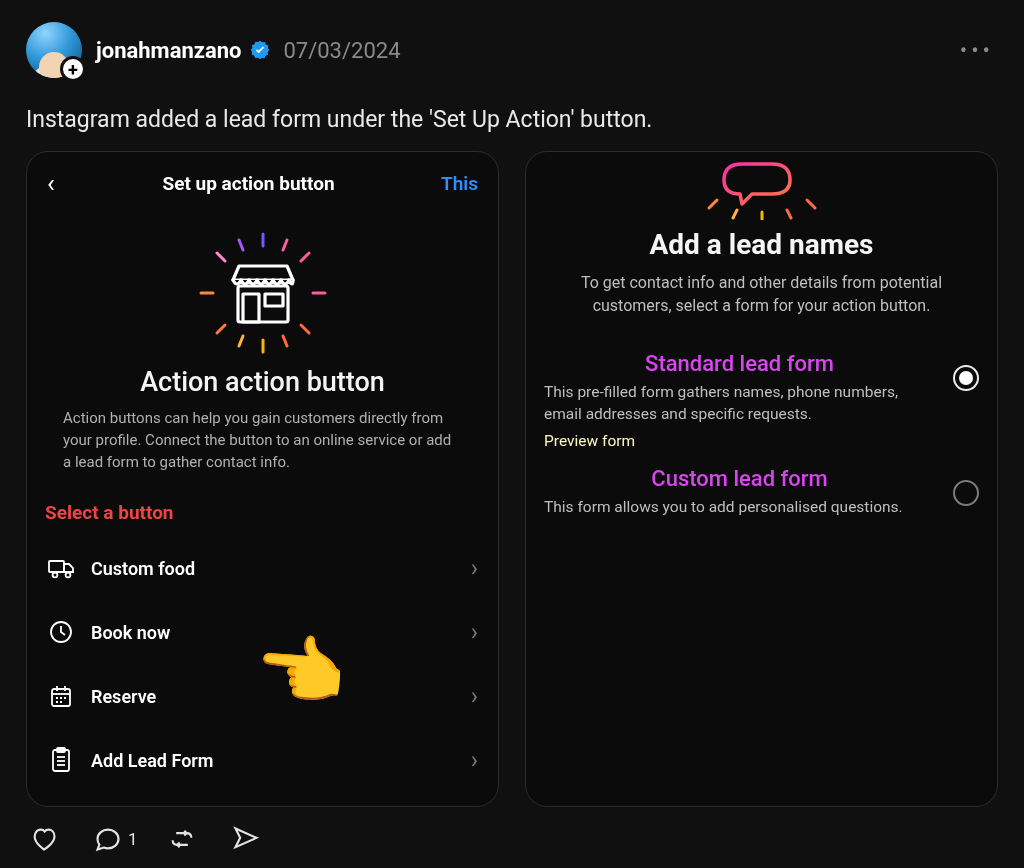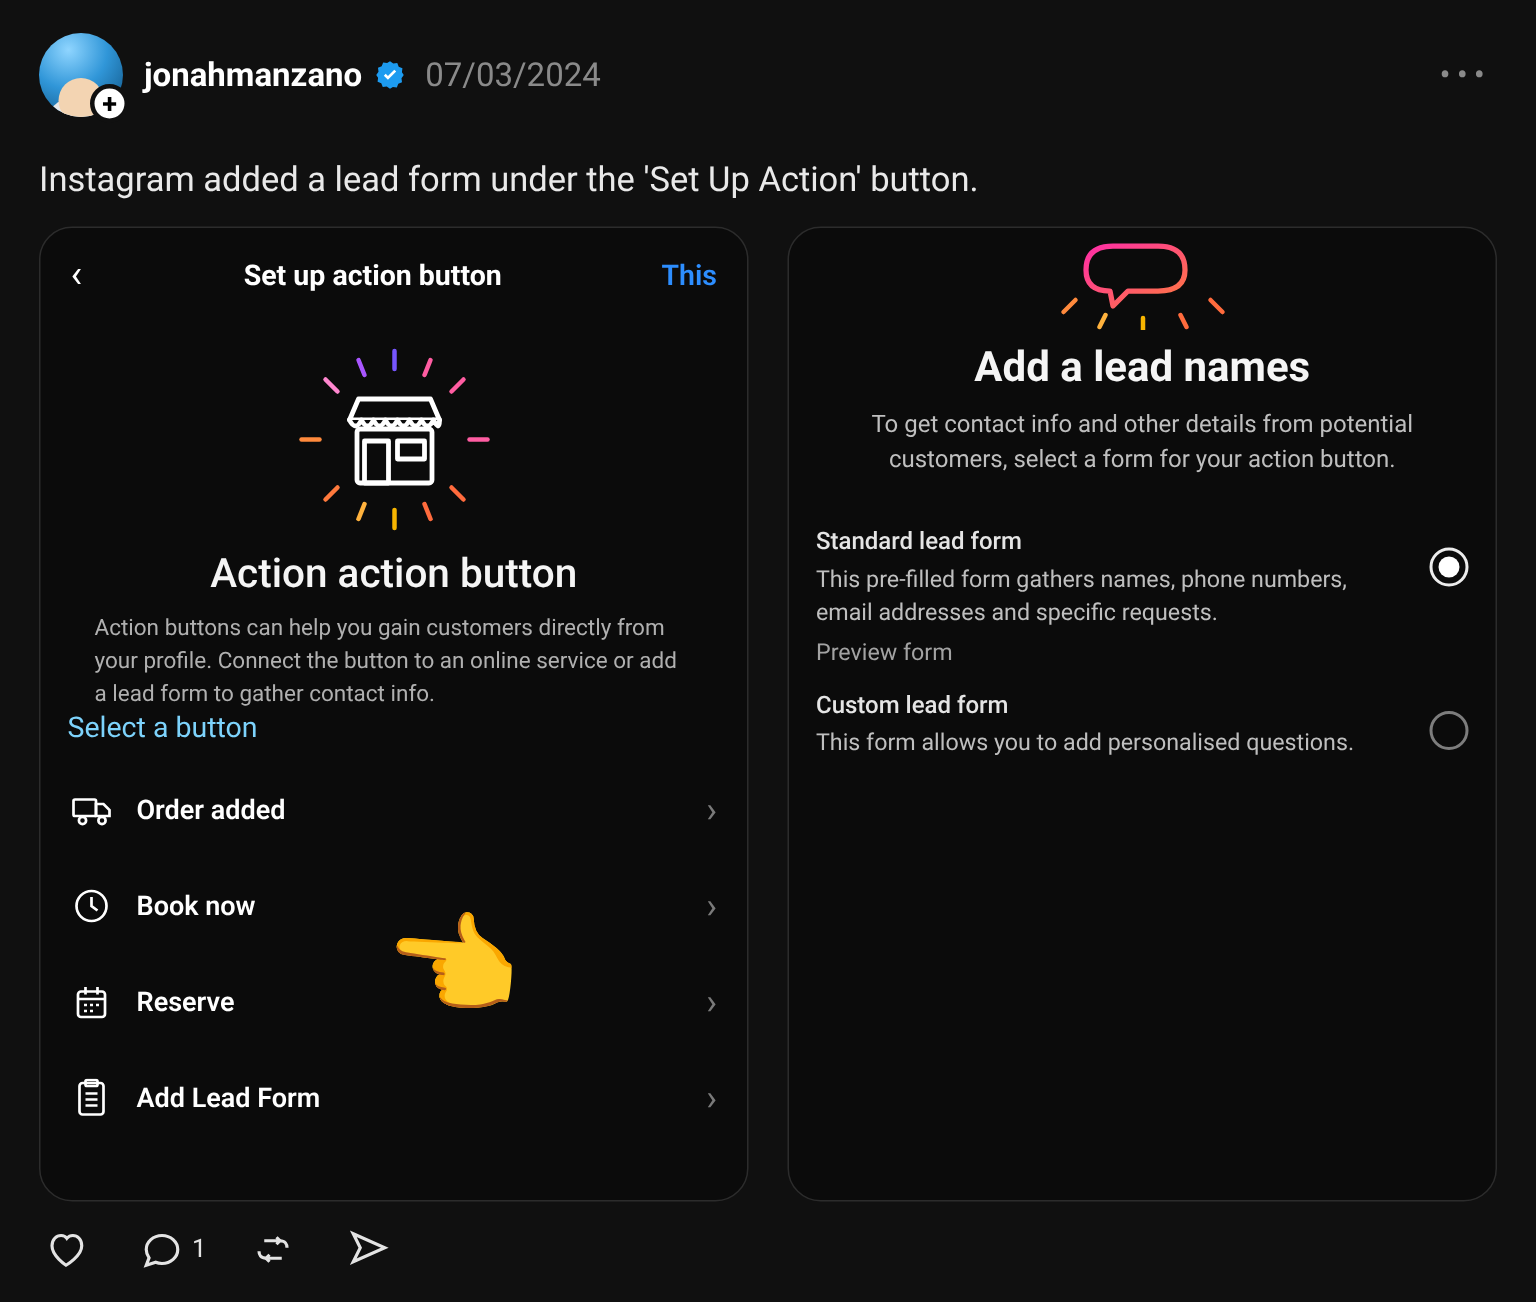--- a/index.html
+++ b/index.html
@@ -131,23 +131,24 @@
   }
   .lp-desc {
     text-align:left;
     font-size: 15px;
     line-height: 1.45;
     color: #b0b0b0;
     margin: 10px 18px 0 18px;
   }
   .lp-subhead {
     font-size: 19px;
-    color: #7dd3fc;
+    color: #ef4444;
+    margin-top: 28px;
     margin-bottom: 12px;
-    font-weight: 400;
+    font-weight: 700;
   }
   .option-row {
     display:flex;
     align-items:center;
     gap: 16px;
     padding: 18px 2px;
     cursor:pointer;
     position:relative;
   }
   .option-icon { width:28px; display:flex; justify-content:center; color:#fff; }
@@ -186,23 +187,23 @@
   }
   .form-option{
     margin-top: 34px;
     display:flex;
     align-items:flex-start;
     gap: 18px;
     cursor:pointer;
   }
   .form-option + .form-option{ margin-top: 16px; }
   .fo-text{ flex:1; }
-  .fo-title{ font-size:16px; color:#e5e5e5; font-weight:500; }
+  .fo-title{ font-size:22px; color:#d946ef; font-weight:500;text-align:center; }
   .fo-sub{ font-size:15.5px; color:#bfbfbf; margin-top:6px; line-height:1.4; }
-  .fo-link{ color:#a3a3a3; font-size:15.5px; margin-top:6px; display:inline-block;}
+  .fo-link{ color:#fef9c3; font-size:15.5px; margin-top:6px; display:inline-block;}
   .radio{
     margin-top:14px;
     width:26px;height:26px;
     border:2.5px solid #ececec;
     border-radius:50%;
     display:flex;align-items:center;justify-content:center;
     flex-shrink:0;
   }
   .radio.selected::after{
     content:"";
@@ -296,21 +297,21 @@
 
       <div class="option-row">
         <span class="option-icon">
           <svg width="26" height="22" viewBox="0 0 26 22" fill="none" stroke="#fff" stroke-width="1.8">
             <rect x="1" y="4" width="15" height="11" rx="1"></rect>
             <path d="M16 7 h5 l4 4 v4 h-9z"></path>
             <circle cx="7" cy="18" r="2.4"></circle>
             <circle cx="20" cy="18" r="2.4"></circle>
           </svg>
         </span>
-        <span class="option-label">Order added</span>
+        <span class="option-label">Custom food</span>
         <span class="option-chevron">›</span>
       </div>
 
       <div class="option-row">
         <span class="option-icon">
           <svg width="24" height="24" viewBox="0 0 24 24" fill="none" stroke="#fff" stroke-width="1.8">
             <circle cx="12" cy="12" r="10"></circle>
             <path d="M12 6 v6 l4 3"></path>
           </svg>
         </span>

